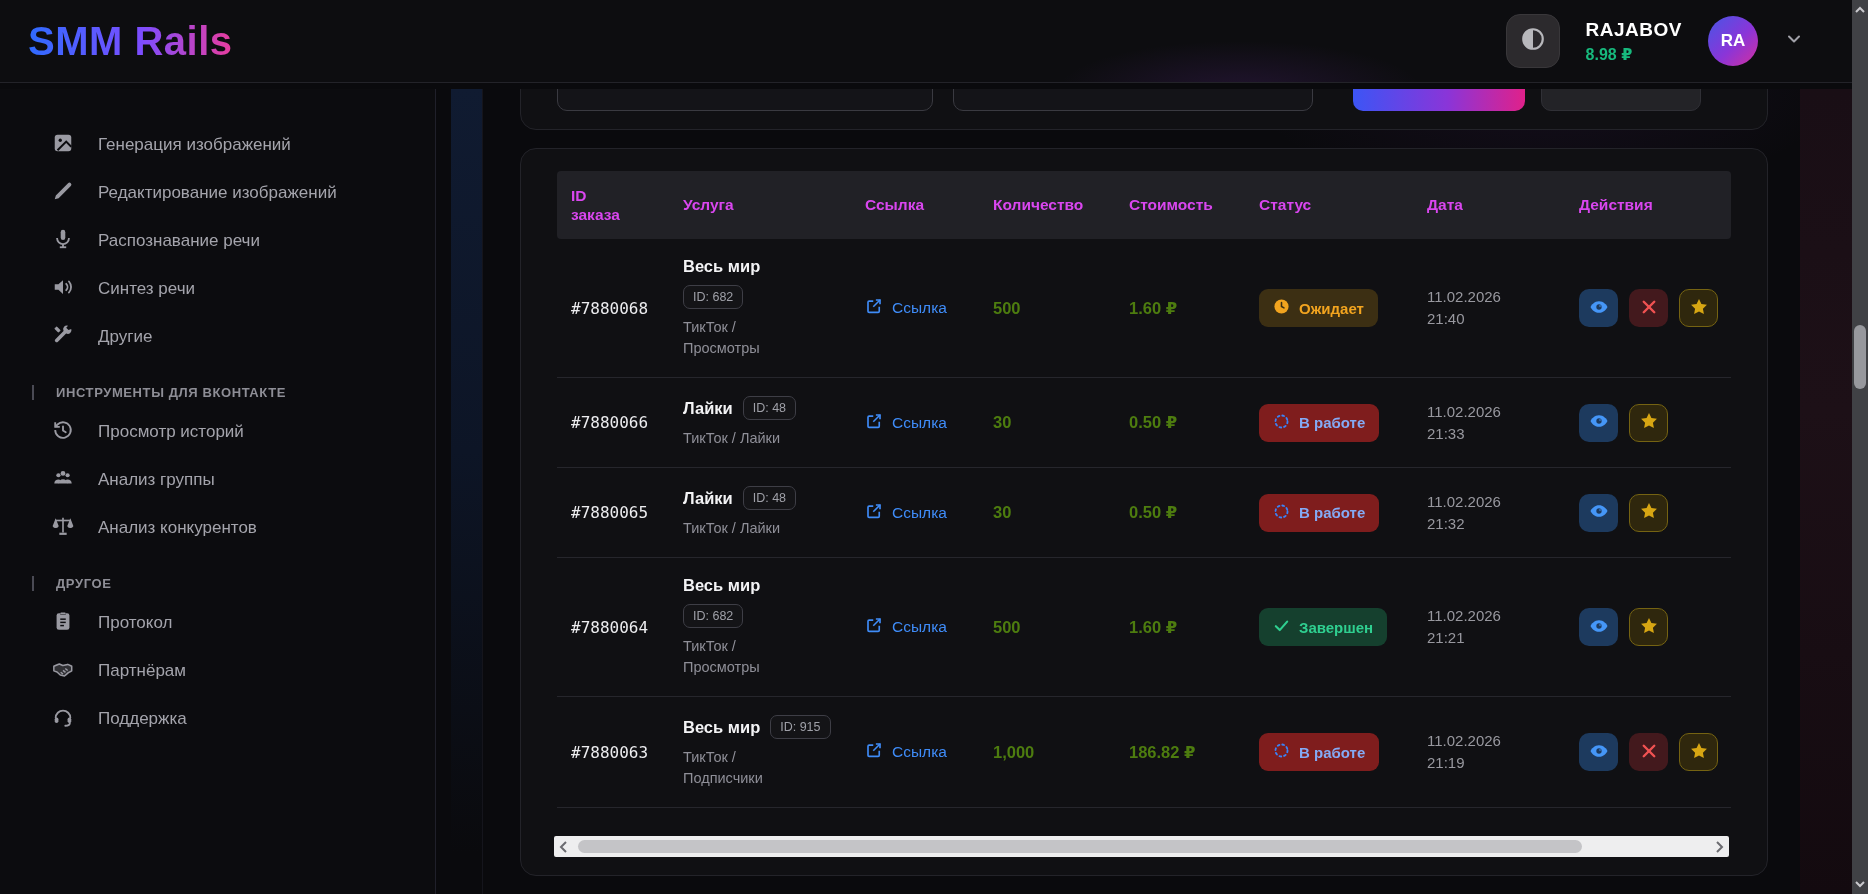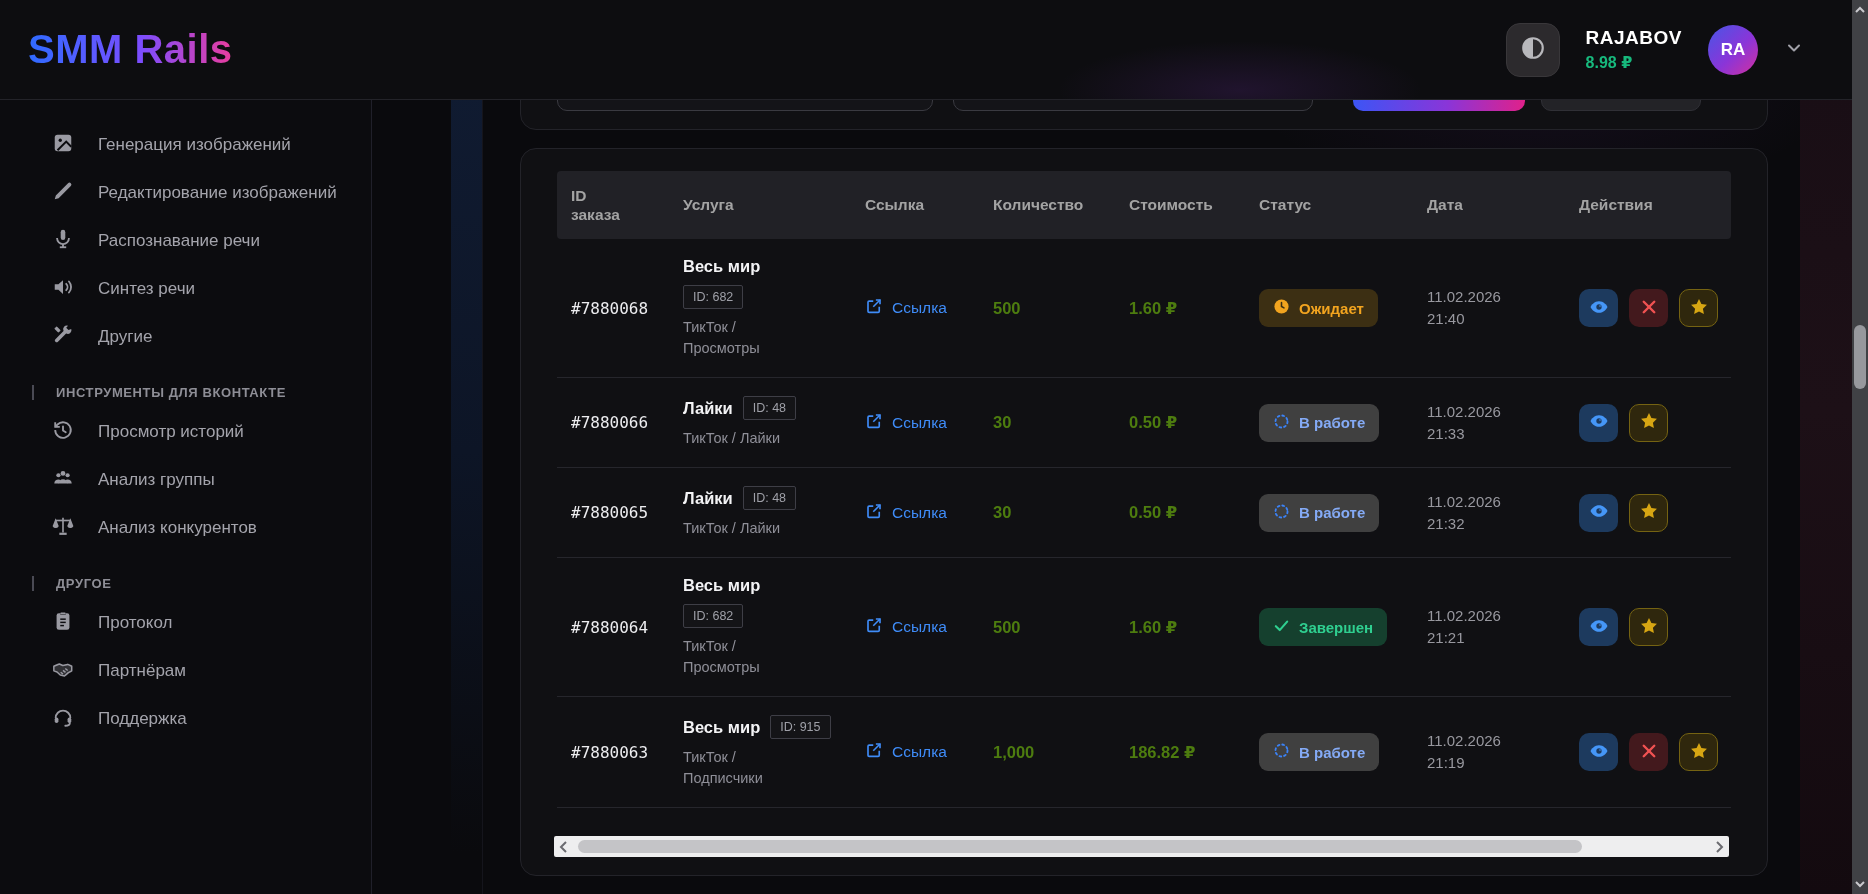--- a/index.html
+++ b/index.html
@@ -4,21 +4,21 @@
 <style>
   * { margin:0; padding:0; box-sizing:border-box; }
   html,body { width:1868px; height:894px; overflow:hidden; }
   body {
     background:#0a0a0d;
     font-family:"Liberation Sans","DejaVu Sans",sans-serif;
     color:#e5e5e8; position:relative;
   }
   
   .header{
-    position:absolute; top:0; left:0; width:1852px; height:100px;
+    position:absolute; top:0; left:0; width:1852px; height:83px;
     background:#0d0d10; border-bottom:1px solid #232329;
     display:flex; align-items:center; justify-content:space-between;
     padding:0 48px 0 28px; z-index:10;
     background-image:radial-gradient(260px 70px at 1240px 90px, rgba(120,50,180,.18), transparent 70%);
   }
   .logo{
     font-size:40px; font-weight:bold; letter-spacing:.5px;
     background:linear-gradient(90deg,#2f6bff 0%,#7c4dff 55%,#e93d9e 100%);
     -webkit-background-clip:text; background-clip:text; color:transparent;
     text-shadow:0 0 24px rgba(80,80,255,.0);
@@ -32,21 +32,21 @@
   .user-name{ font-size:19px; font-weight:bold; color:#fff; letter-spacing:.5px;}
   .user-balance{ font-size:16px; color:#17b97d; font-weight:bold;}
   .avatar{
     width:50px; height:50px; border-radius:50%;
     background:linear-gradient(135deg,#4756e6 0%,#8a35d8 55%,#d3309f 100%);
     display:flex; align-items:center; justify-content:center;
     font-size:17px; font-weight:bold; color:#fff;
   }
   
   .sidebar{
-    position:absolute; top:89px; left:0; width:372px; bottom:0;
+    position:absolute; top:89px; left:0; width:436px; bottom:0;
     background:#0c0c0f; border-right:1px solid #20202a; padding-top:32px; overflow:hidden;
   }
   .side-item{
     display:flex; align-items:center; gap:24px; height:48px; padding-left:52px;
     color:#a4a4ac; font-size:17px; cursor:pointer; white-space:nowrap;
   }
   .side-item svg{ color:#9a9aa2; flex:none; }
   .side-section{
     display:flex; align-items:center; gap:22px; margin:24px 0 8px; padding-left:32px;
     color:#8e8e96; font-size:13px; font-weight:bold; letter-spacing:.6px; white-space:nowrap;
@@ -86,42 +86,42 @@
   }
   .f-btn-gray{
     position:absolute; bottom:18px; left:1020px; width:160px; height:56px;
     background:#232327; border:1px solid #303036; border-radius:10px; cursor:pointer;
   }
   
   .table-card{ left:69px; right:84px; top:59px; bottom:18px; padding:22px 36px; }
   .grid{ display:grid; grid-template-columns:112px 182px 128px 136px 130px 168px 152px 1fr; align-items:center; }
   .thead{
     background:#212126; border-radius:4px; min-height:68px; padding:10px 0 10px 14px;
-    font-size:15.5px; font-weight:bold; color:#a3a3a3;
+    font-size:15.5px; font-weight:bold; color:#d946ef;
   }
   .th-id{ max-width:62px; line-height:1.25;}
   .trow{ padding:18px 0 18px 14px; border-bottom:1px solid #26262c; }
   .trow:last-of-type{ border-bottom:none; }
   .order-id{ font-family:"DejaVu Sans Mono",monospace; font-size:16px; color:#ececef; }
   .svc{ max-width:150px; }
   .svc-top{ display:flex; align-items:center; gap:10px; white-space:nowrap; }
   .svc-title{ font-size:16.5px; font-weight:bold; color:#f3f3f5; }
   .svc-badge{
     display:inline-block; font-size:12.5px; color:#9fa0a8; border:1px solid #3e3e46;
-    border-radius:2px; padding:4px 9px; background:#141417; white-space:nowrap;
+    border-radius:7px; padding:4px 9px; background:#141417; white-space:nowrap;
   }
   .svc-stacked .svc-top{ flex-direction:column; align-items:flex-start; gap:9px; }
   .svc-sub{ font-size:14.5px; color:#8f8f98; line-height:1.45; margin-top:8px; max-width:125px;}
   .lnk{ display:inline-flex; align-items:center; gap:9px; color:#3f8cf8; font-size:15.5px;
         text-decoration:none; cursor:pointer;}
   .num{ font-size:16.5px; font-weight:bold; color:#4d7c0f; }
   .status{ display:inline-flex; align-items:center; gap:9px; padding:9px 14px; border-radius:9px;
            font-size:15px; font-weight:bold; white-space:nowrap;}
   .st-pending{ background:#3c2f13; color:#f2a41f; }
-  .st-working{ background:#404040; color:#84aaf5; }
+  .st-working{ background:#7f1d1d; color:#84aaf5; }
   .st-completed{ background:#15402e; color:#2fcf90; }
   .date-cell{ font-size:15px; color:#98989f; line-height:1.45; }
   .actions{ display:flex; gap:11px; }
   .abtn{ width:39px; height:38px; border-radius:10px; border:1px solid transparent;
          display:inline-flex; align-items:center; justify-content:center; cursor:pointer; }
   .a-view{ background:#1d3a5e; } .a-view svg{ color:#4596f7; }
   .a-cancel{ background:#43191d; } .a-cancel svg{ color:#f05252; }
   .a-fav{ background:#2f270d; border-color:#756312; } .a-fav svg{ color:#d7a613; }
   
   .hscroll{

